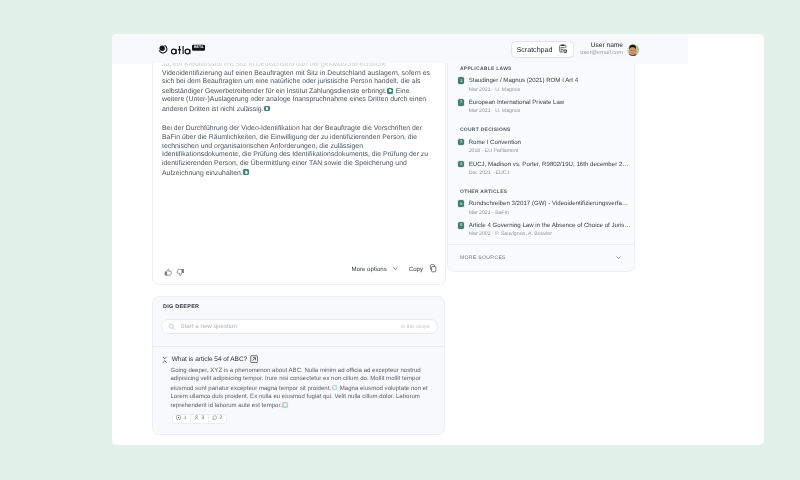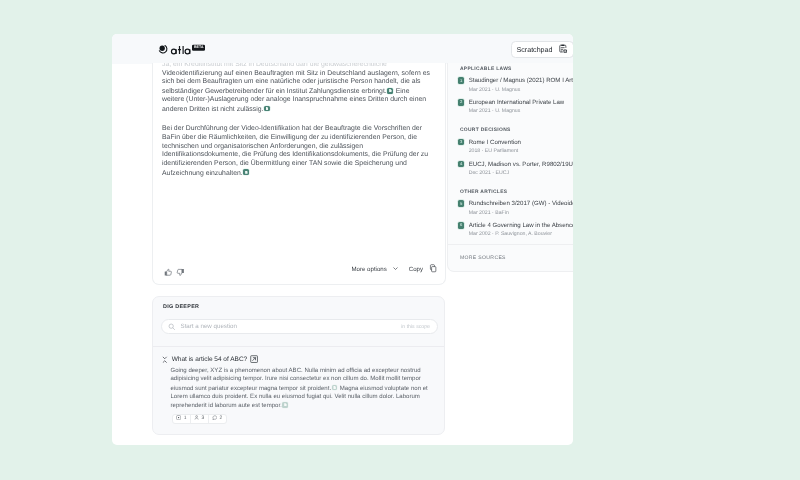--- a/index.html
+++ b/index.html
@@ -1,20 +1,20 @@
 <!DOCTYPE html>
 <html><head>
 <meta charset="utf-8">
 <style>
   *{box-sizing:border-box;margin:0;padding:0}
   html,body{width:800px;height:480px;overflow:hidden}
   body{background:#e2f2ea;font-family:"Liberation Sans",sans-serif;-webkit-font-smoothing:antialiased;text-rendering:geometricPrecision}
   *{-webkit-font-smoothing:antialiased}
 
-  .app{position:absolute;left:112px;top:34px;width:461px;height:411px;background:#ffffff;border-radius:5px;overflow:hidden}
+  .app{position:absolute;left:112px;top:34px;width:652px;height:411px;background:#ffffff;border-radius:5px;overflow:hidden}
 
   
   .hdr{position:absolute;left:0;top:0;width:576px;height:30px;background:#f7f9fb}
   .logo{position:absolute;left:46px;top:9px;display:flex;align-items:flex-end}
   .logomark{width:10.2px;height:10.2px;position:relative;margin-right:1.1px;display:block;line-height:0;margin-bottom:-0.7px}
   .logotxt{display:block;line-height:0;margin-left:.6px;margin-bottom:-1.6px}
   .beta{margin-left:-1.4px;background:#14181c;color:#fff;font-size:3.5px;font-weight:700;letter-spacing:.1px;padding:1.3px 1.5px;border-radius:1.3px;line-height:3.5px;display:inline-block;transform:translateY(-3.2px)}
 
   .scratch{position:absolute;left:399px;top:7px;width:63px;height:17px;border:1px solid #e2e5e8;border-radius:4.5px;display:flex;align-items:center;justify-content:center;gap:7px;background:#fff;font-size:7.1px;color:#23282e;cursor:pointer;letter-spacing:.01px}
 

